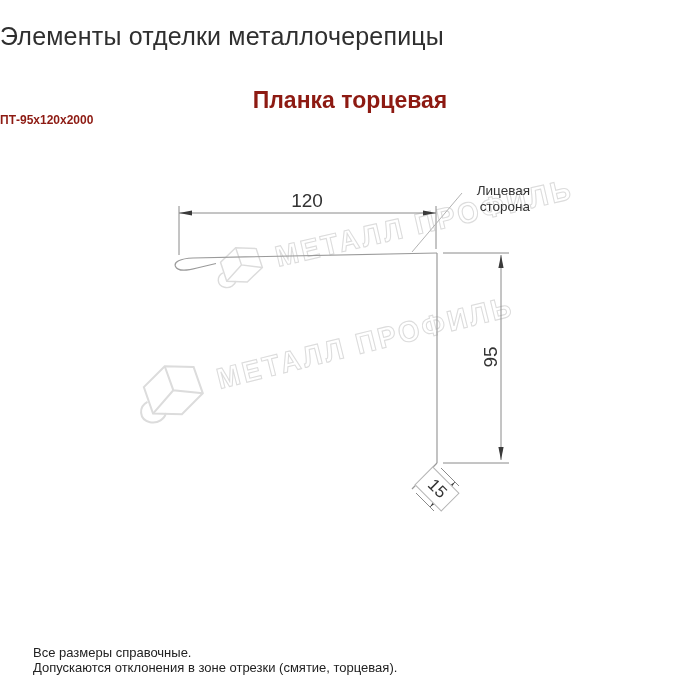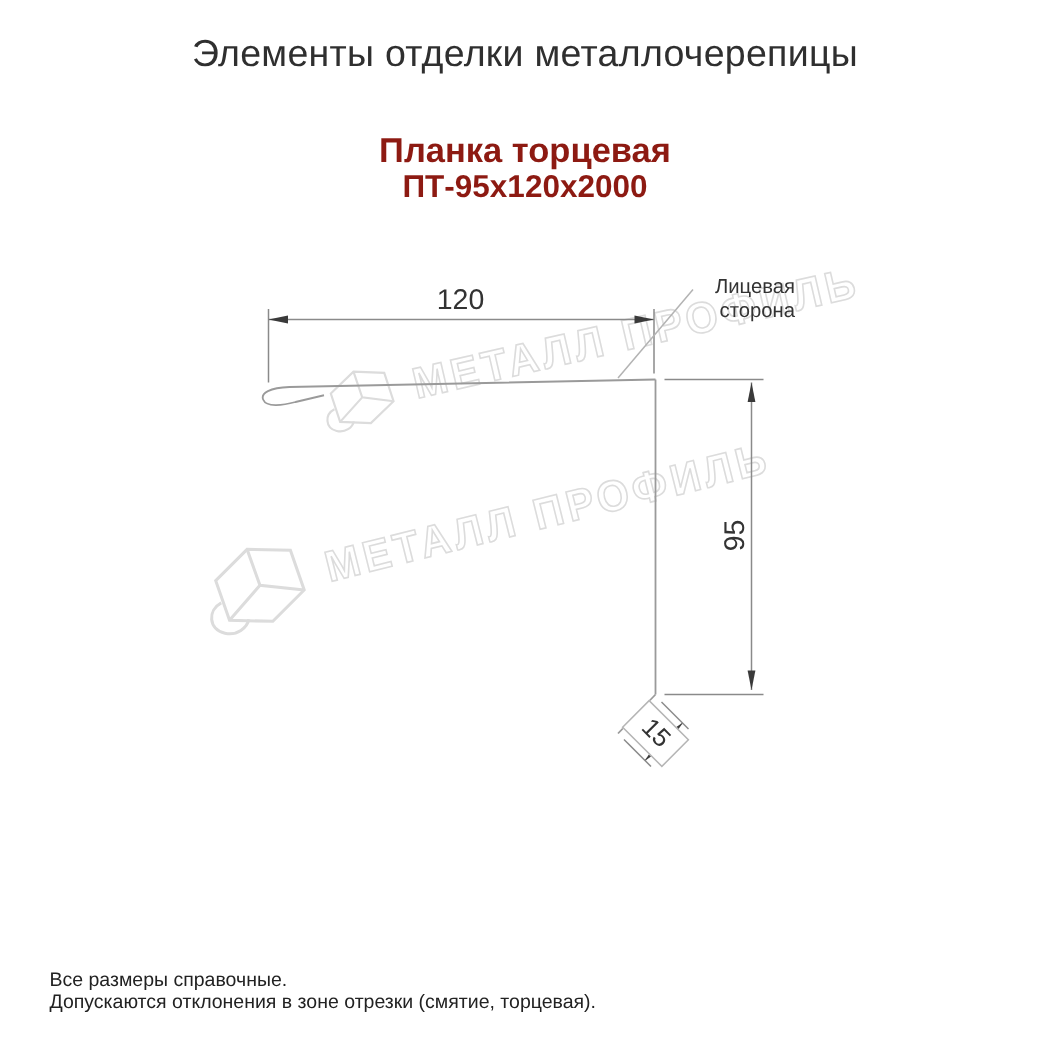--- a/index.html
+++ b/index.html
@@ -4,26 +4,26 @@
 <style>
   :root{
     --accent:#8d1a12; --title:#2f2f2f; --note:#222222;
     --part:#9a9a9a; --dim:#8a8a8a; --arrow:#3a3a3a; --leader:#b3b3b3; --wm:#dcdcdc;
   }
   *{margin:0;padding:0;box-sizing:border-box;}
   html,body{width:700px;height:700px;background:#fff;overflow:hidden;}
   body{font-family:"Liberation Sans", sans-serif;position:relative;}
   .canvas{position:absolute;inset:0;background:#fff;}
 
-  .page-title{position:absolute;top:22px;left:0;width:700px;text-align:center;
+  .page-title{position:absolute;top:22px;left:0;width:700px;
     font-size:25px;font-weight:400;color:var(--title);letter-spacing:.2px;}
   .product-name{position:absolute;top:87px;left:0;width:700px;text-align:center;
     font-size:23px;font-weight:700;color:var(--accent);}
-  .product-sku{position:absolute;top:113px;left:0;width:700px;text-align:center;
-    font-size:21px;font-weight:700;color:var(--accent);}
+  .product-sku{position:absolute;top:113px;left:0;width:700px;
+    font-size:12px;font-weight:700;color:var(--accent);}
 
   .wm{position:absolute;display:flex;align-items:center;gap:10px;transform-origin:0 0;
     pointer-events:none;white-space:nowrap;}
   .wm-text{font-weight:700;letter-spacing:3px;font-size:29px;color:transparent;
     -webkit-text-stroke:1.1px var(--wm);transform:scaleX(.95);transform-origin:0 50%;}
   .wm1{left:208px;top:248px;transform:rotate(-13deg);}
   .wm2{left:126px;top:368px;transform:rotate(-14deg);}
   .wm svg{stroke:var(--wm);fill:none;stroke-width:1.6;}
 
   svg.drawing{position:absolute;left:0;top:0;z-index:3;}

